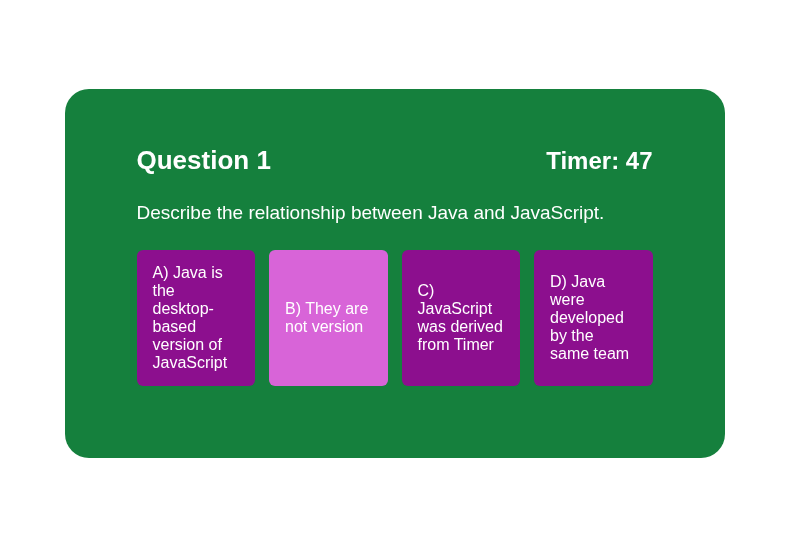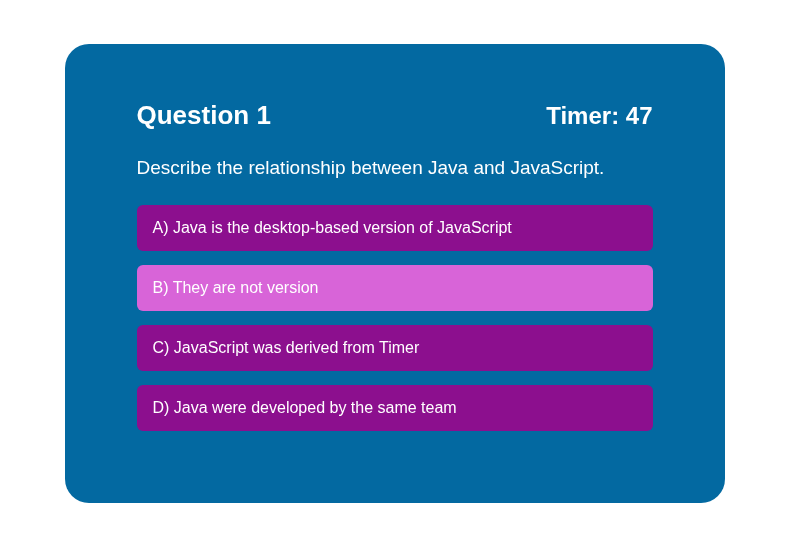--- a/index.html
+++ b/index.html
@@ -10,21 +10,21 @@
     body {
       font-family: -apple-system, BlinkMacSystemFont, "Segoe UI", Arial, sans-serif;
       background: #ffffff;
       width: 789px;
       height: 547px;
       display: flex;
       align-items: center;
       justify-content: center;
     }
     .quiz-card {
-      background: #0369a1;
+      background: #15803d;
       border-radius: 24px;
       padding: 56px 72px 72px 72px;
       width: 660px;
       color: #ffffff;
     }
     .header-row {
       display: flex;
       justify-content: space-between;
       align-items: baseline;
       margin-bottom: 24px;
@@ -38,21 +38,21 @@
       font-weight: 700;
     }
     .question-text {
       font-size: 19px;
       font-weight: 400;
       margin-bottom: 24px;
       line-height: 1.4;
     }
     .options {
       display: flex;
-      flex-direction: column;
+      flex-direction: row;
       gap: 14px;
     }
     .option {
       background: #8c0f8e;
       border-radius: 6px;
       padding: 14px 16px;
       font-size: 16px;
       font-weight: 400;
       cursor: pointer;
       color: #ffffff;

